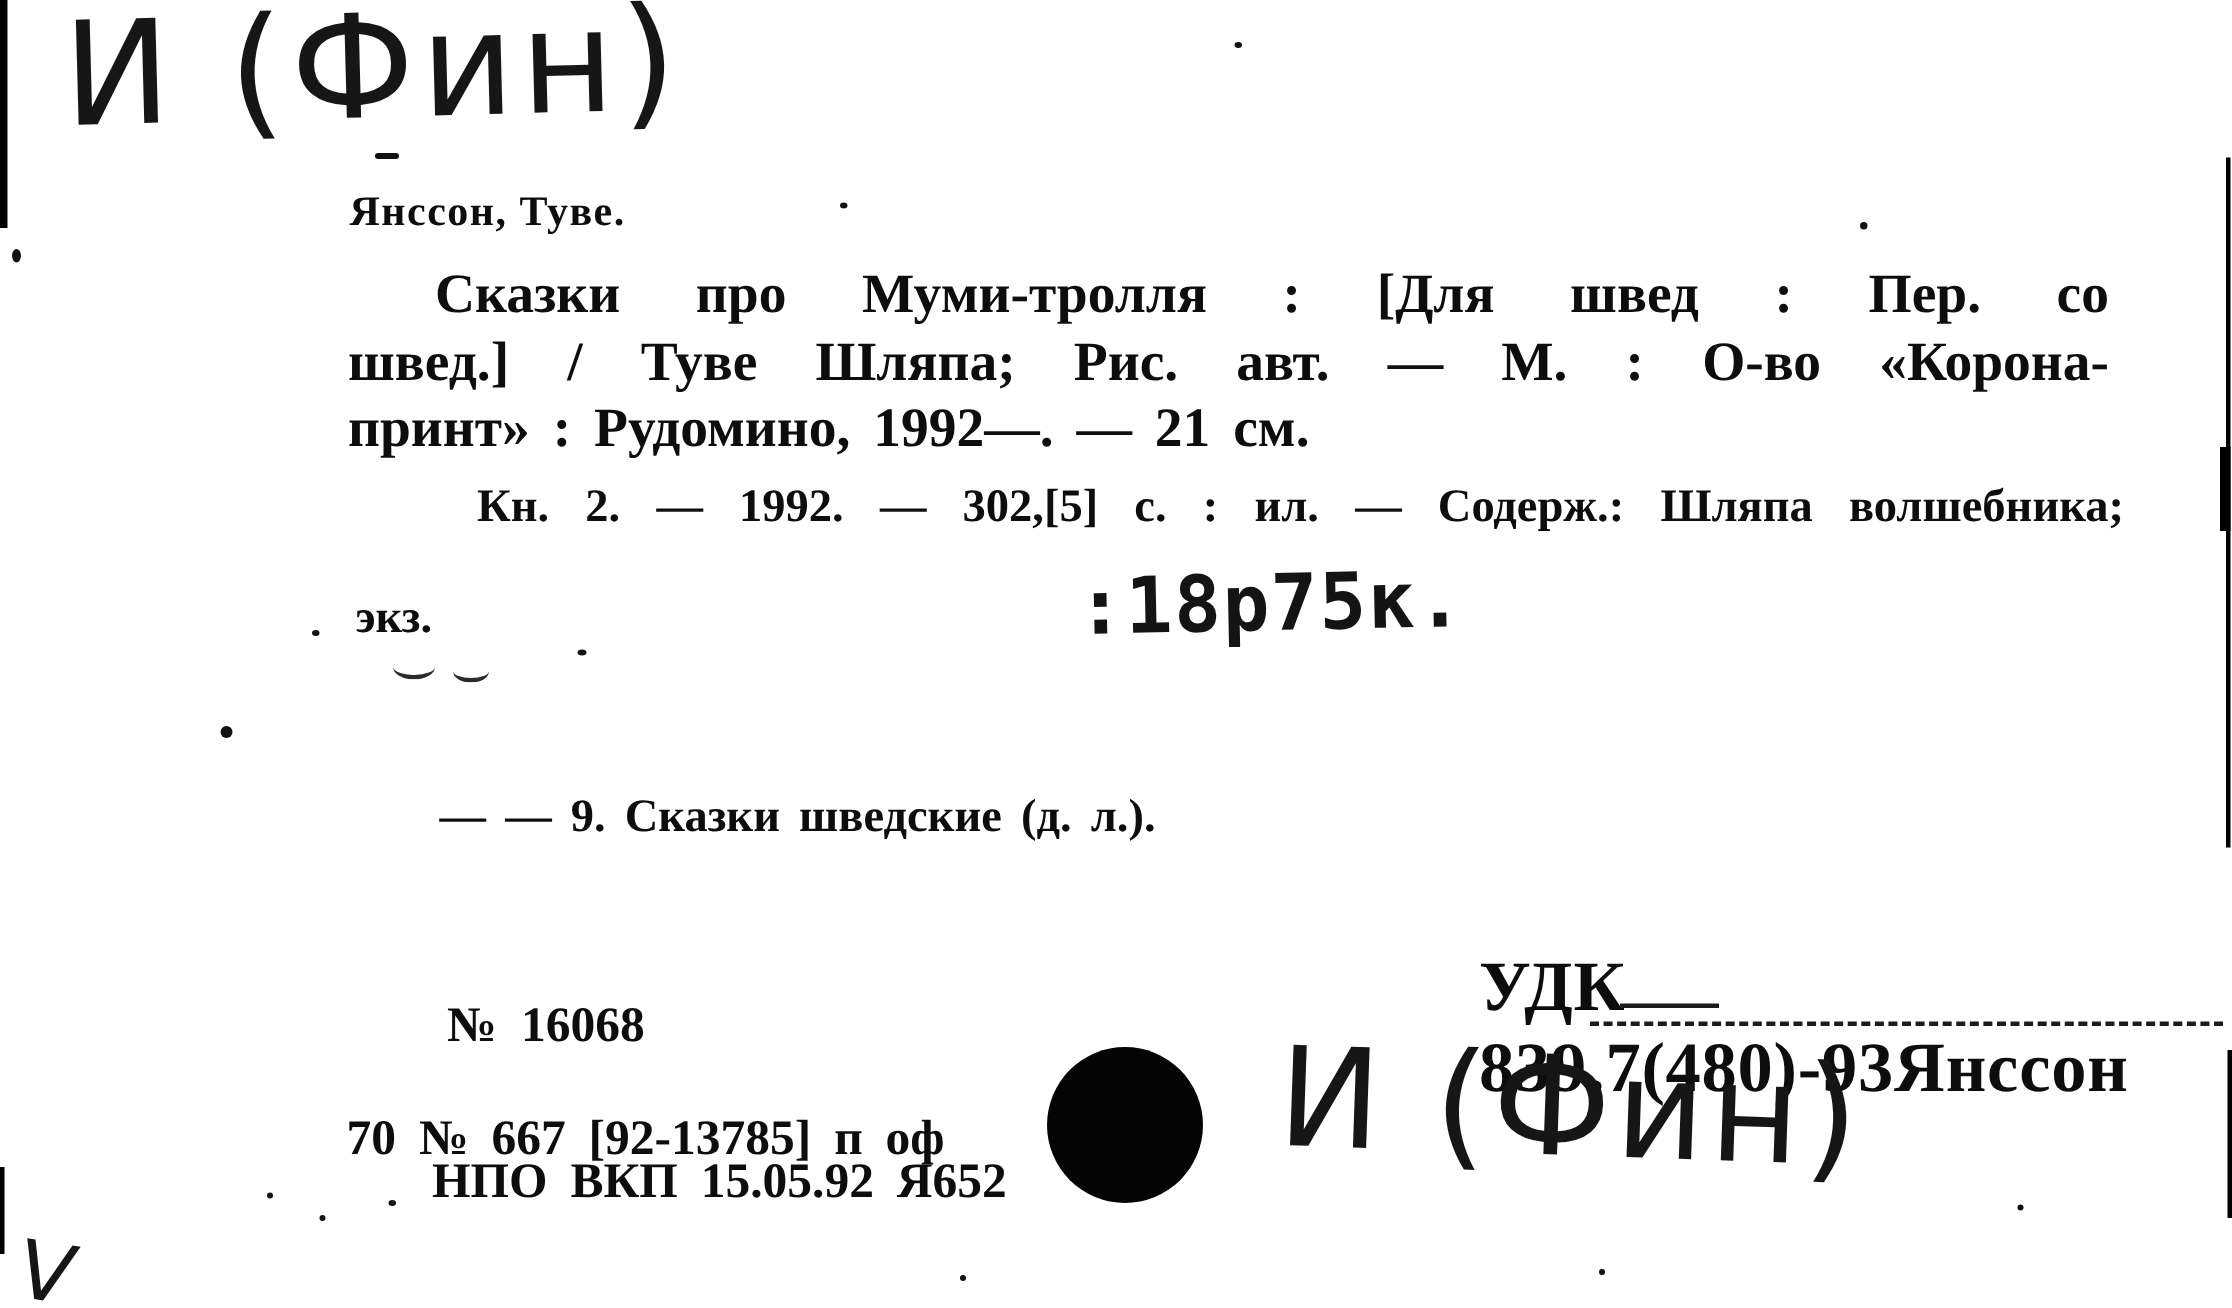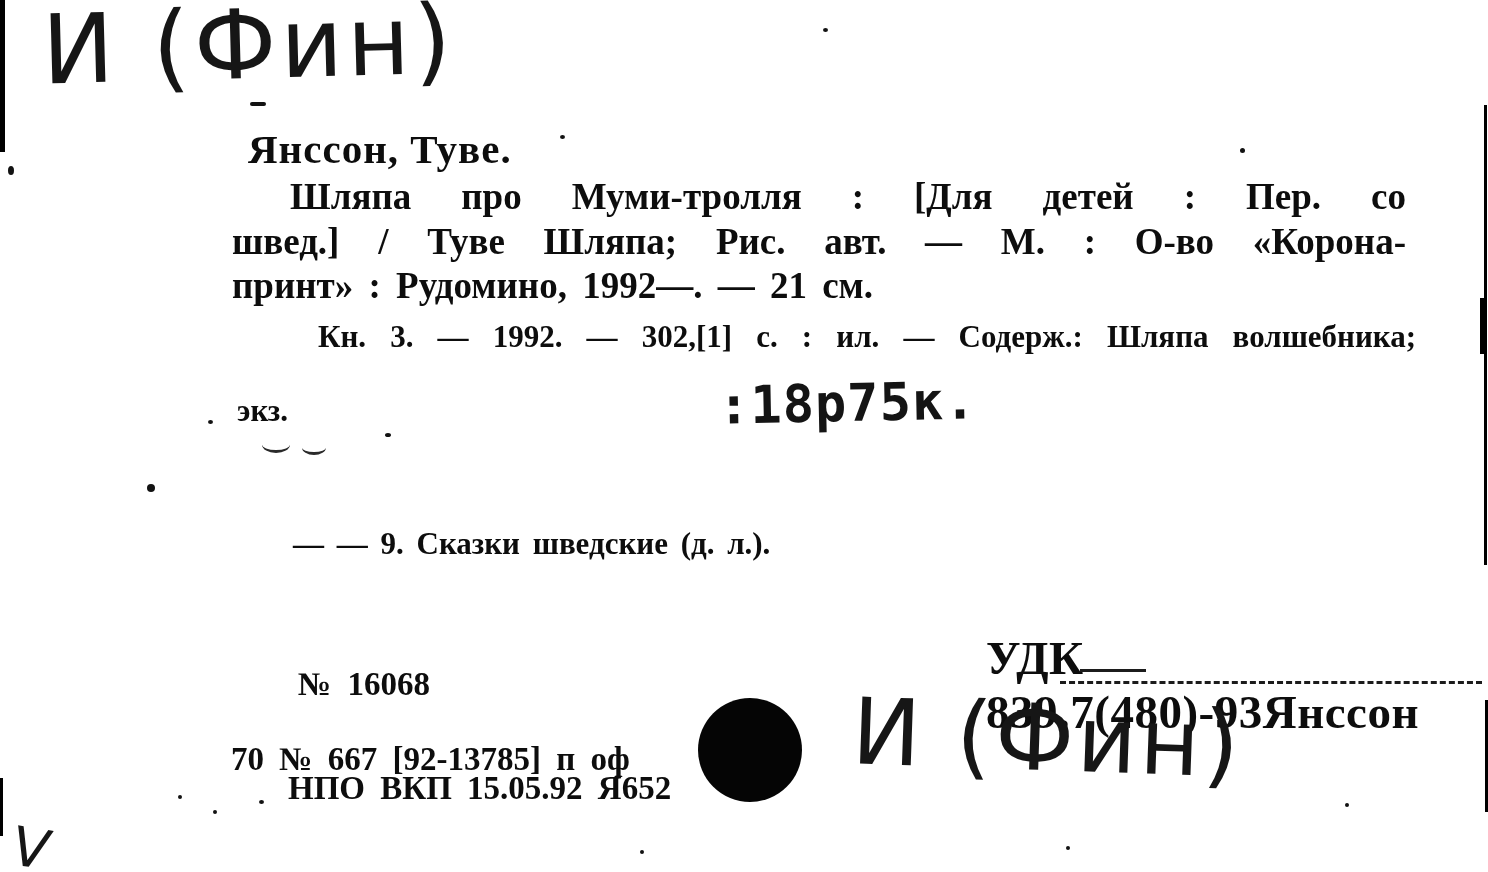--- a/index.html
+++ b/index.html
@@ -17,27 +17,27 @@
   .dash-ul{position:absolute;border-top:3px dashed #1c1c1c;}
   .solid-ul{position:absolute;background:#1c1c1c;}
 </style>
 </head>
 <body>
 
 <div class="stage">
 
   <div class="abs hand" style="left:42px;top:-10px;font-size:96px;transform:rotate(-1.5deg);letter-spacing:4px;">И (Фин)</div>
 
-  <div class="abs print" style="left:248px;top:126px;font-size:41px;letter-spacing:1px;">Янссон, Туве.</div>
+  <div class="abs print" style="left:233px;top:126px;font-size:28px;letter-spacing:1px;">Янссон, Туве.</div>
 
-  <div class="abs print jline" style="left:290px;top:176px;width:1116px;font-size:37px;">Шляпа про Муми-тролля : [Для детей : Пер. со</div>
+  <div class="abs print jline" style="left:290px;top:176px;width:1116px;font-size:37px;">Сказки про Муми-тролля : [Для швед : Пер. со</div>
   <div class="abs print jline" style="left:232px;top:221px;width:1174px;font-size:37px;">швед.] / Туве Шляпа; Рис. авт. — М. : О-во «Корона-</div>
   <div class="abs print" style="left:232px;top:265px;font-size:37px;word-spacing:6px;">принт» : Рудомино, 1992—. — 21 см.</div>
 
-  <div class="abs print jline" style="left:318px;top:319px;width:1098px;font-size:31px;">Кн. 3. — 1992. — 302,[1] с. : ил. — Содерж.: Шляпа волшебника;</div>
+  <div class="abs print jline" style="left:318px;top:319px;width:1098px;font-size:31px;">Кн. 2. — 1992. — 302,[5] с. : ил. — Содерж.: Шляпа волшебника;</div>
   <div class="abs print" style="left:237px;top:393px;font-size:31px;">экз.</div>
 
   <div class="abs stamp" style="left:718px;top:374px;font-size:52px;letter-spacing:1px;transform:rotate(-1.2deg);">:18р75к.</div>
 
   <div class="abs print" style="left:293px;top:526px;font-size:31px;word-spacing:5px;">— — 9. Сказки шведские (д. л.).</div>
 
   <div class="abs print" style="left:986px;top:631px;font-size:47px;letter-spacing:0.5px;word-spacing:9px;">УДК 839.7(480)-93Янссон</div>
   <div class="solid-ul" style="left:1080px;top:669px;width:66px;height:3px;"></div>
   <div class="dash-ul" style="left:1060px;top:681px;width:422px;"></div>
 

